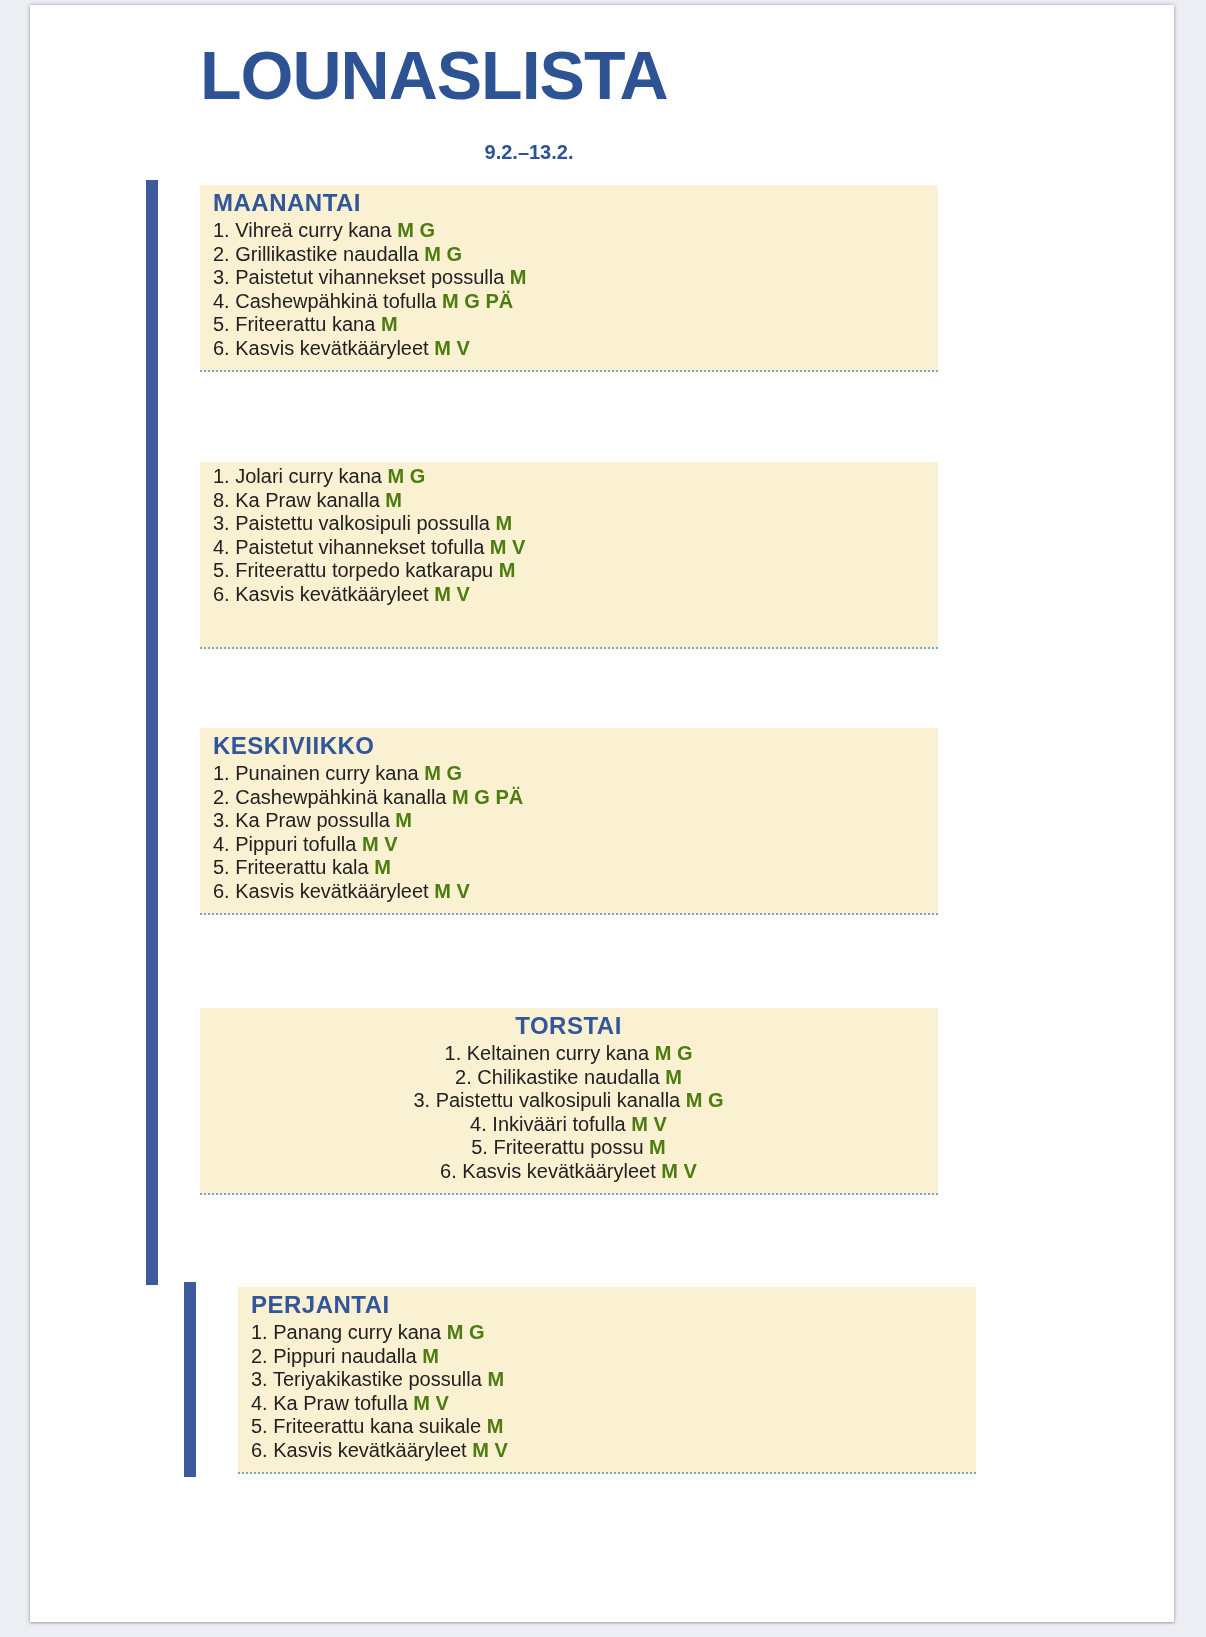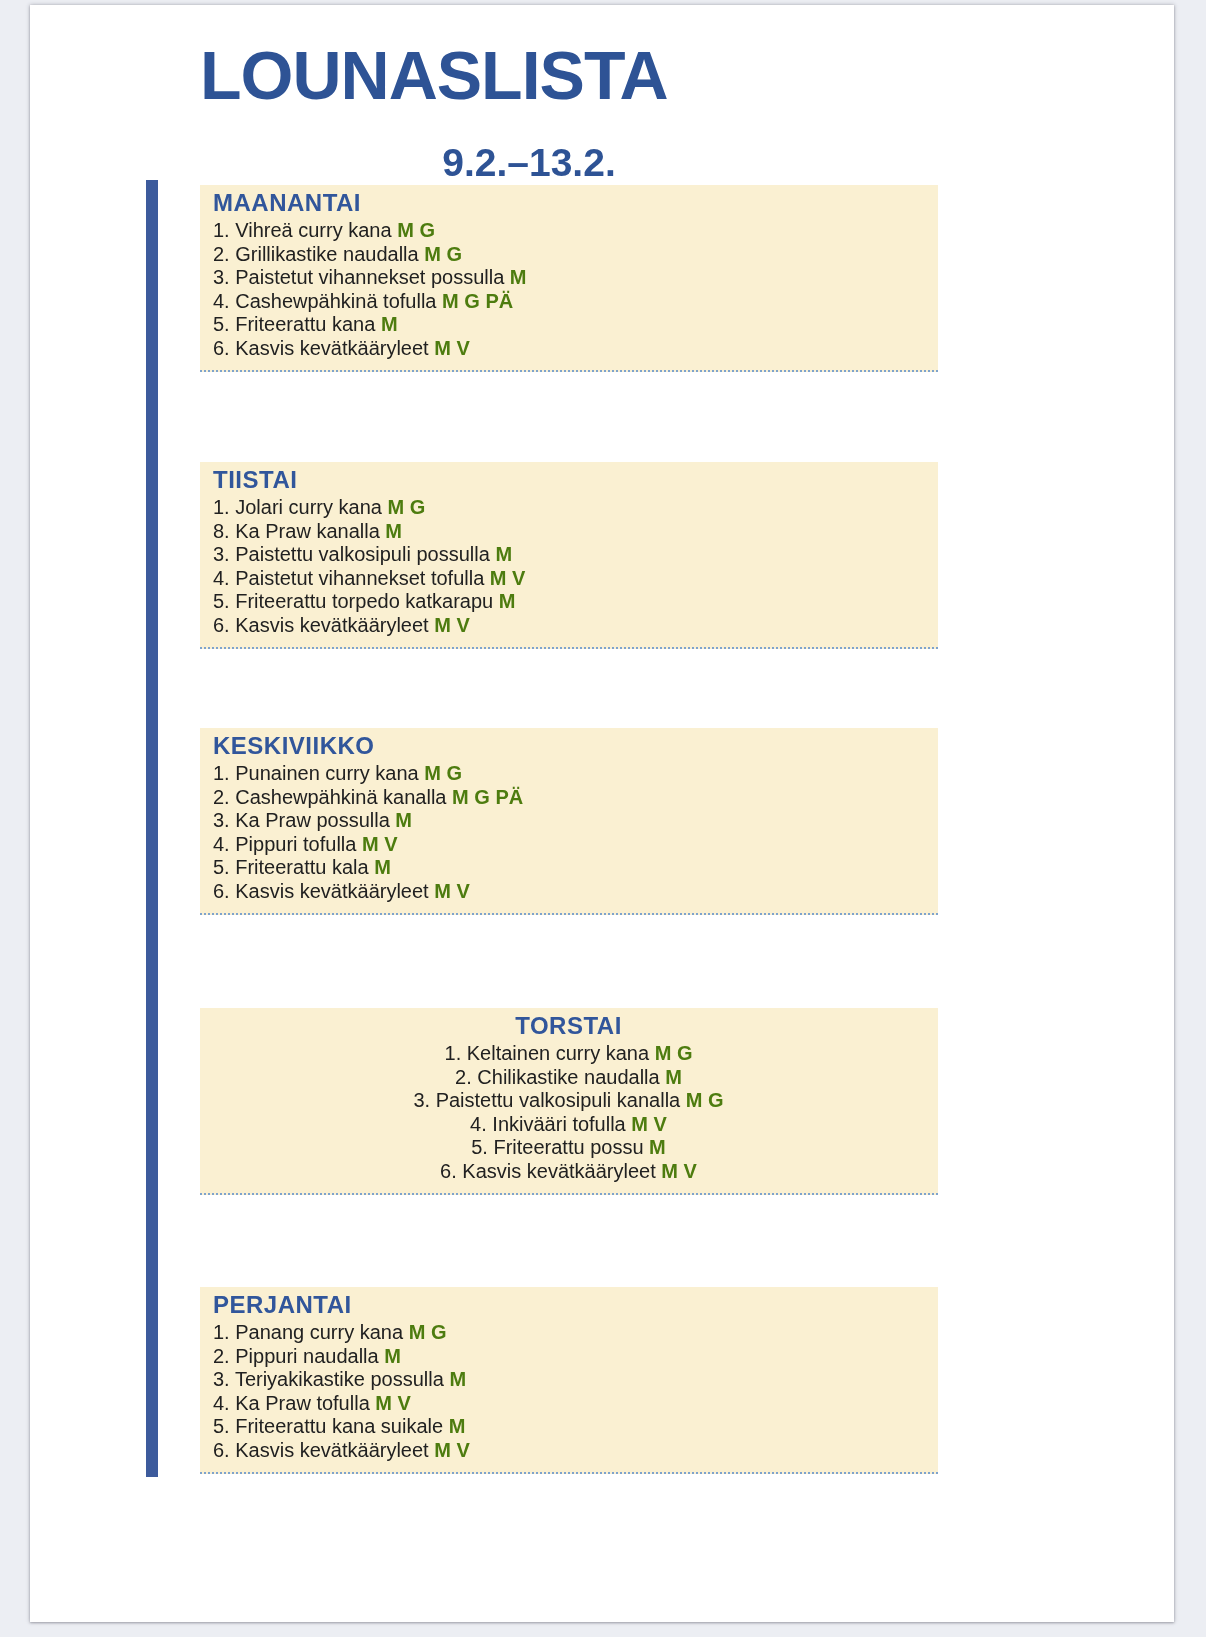--- a/index.html
+++ b/index.html
@@ -34,38 +34,38 @@
     font-size:68px;
     line-height:1.0;
     font-weight:700;
     letter-spacing:-1px;
     color:var(--title-blue);
   }
   .doc-subtitle{
     position:absolute;
     top:136px; left:130px; width:738px;
     text-align:center;
-    font-size:39px;
+    font-size:20px;
     font-weight:700;
     color:var(--title-blue);
   }
   .menu{
     position:absolute;
     top:180px; left:116px;
     width:792px;
   }
   .day-section{
     position:relative;
     width:792px;
   }
   .day-section:nth-of-type(1){height:277px;}
   .day-section:nth-of-type(2){height:266px;}
   .day-section:nth-of-type(3){height:280px;}
   .day-section:nth-of-type(4){height:279px;text-align:center;}
-  .day-section:nth-of-type(5){height:192px;}
+  .day-section:nth-of-type(5){height:192px;margin-left:38px;}
   .bar-seg{
     position:absolute;
     left:0; top:-5px;
     width:12px;
     height:calc(100% + 3px);
     background:var(--bar-blue);
   }
   .day-box{
     position:absolute;
     top:0; left:54px;
@@ -114,21 +114,20 @@
             <li><span>4. Cashewpähkinä tofulla </span><span class="dish-codes">M G PÄ</span></li>
             <li><span>5. Friteerattu kana </span><span class="dish-codes">M</span></li>
             <li><span>6. Kasvis kevätkääryleet </span><span class="dish-codes">M V</span></li>
           </ol>
     </div>
   </section>
 
   <section class="day-section">
     <div class="bar-seg"></div>
     <div class="day-box">
-      <h2 class="day-title">TIISTAI</h2>
       <ol class="dish-list">
             <li><span>1. Jolari curry kana </span><span class="dish-codes">M G</span></li>
             <li><span>8. Ka Praw kanalla </span><span class="dish-codes">M</span></li>
             <li><span>3. Paistettu valkosipuli possulla </span><span class="dish-codes">M</span></li>
             <li><span>4. Paistetut vihannekset tofulla </span><span class="dish-codes">M V</span></li>
             <li><span>5. Friteerattu torpedo katkarapu </span><span class="dish-codes">M</span></li>
             <li><span>6. Kasvis kevätkääryleet </span><span class="dish-codes">M V</span></li>
           </ol>
     </div>
   </section>

